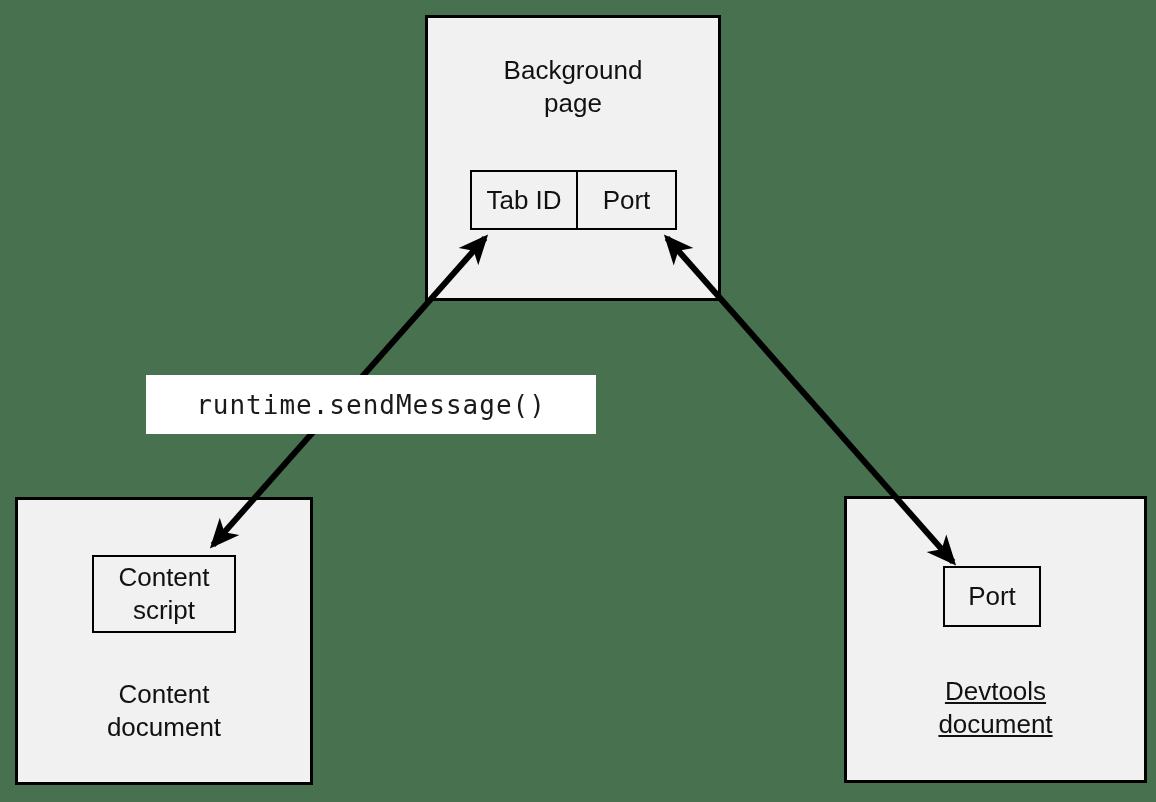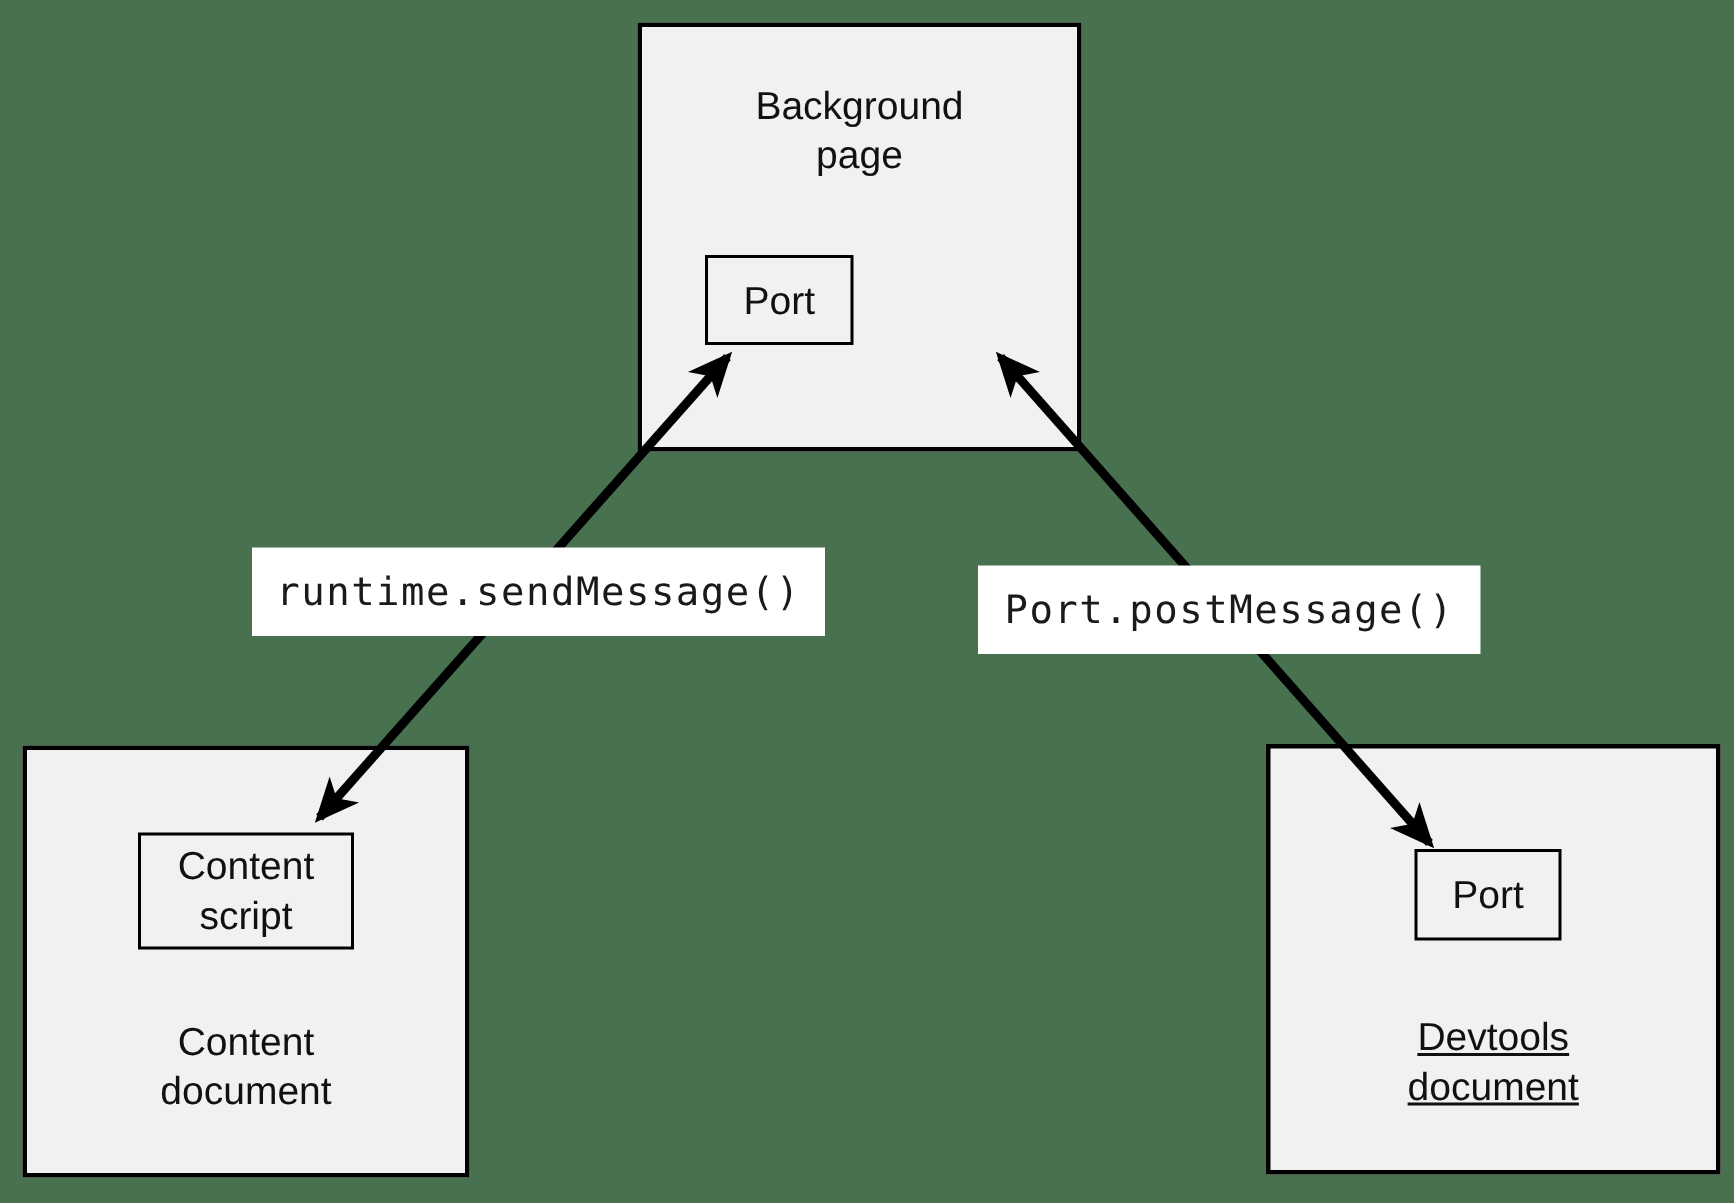--- a/index.html
+++ b/index.html
@@ -86,20 +86,21 @@
 </style>
 </head>
 <body>
 
 <div id="canvas">
 
   <div class="node" style="left:425px; top:15px; width:296px; height:286px;">
     <div class="node-title" style="top:36px;">Background
 page</div>
     <div class="compartment" style="left:42px; top:152px;">
+      <div class="cell" style="width:108px;">Tab ID</div>
       <div class="cell" style="width:99px;">Port</div>
     </div>
   </div>
 
   <div class="node" style="left:15px; top:497px; width:298px; height:288px;text-decoration:underline;">
     <div class="inner-box" style="left:74px; top:55px; width:144px; height:78px;">Content
 script</div>
     <div class="node-title" style="top:178px;">Content
 document</div>
   </div>
@@ -113,17 +114,16 @@
   <svg id="arrows" width="1156" height="802" viewBox="0 0 1156 802">
     <defs>
       <marker id="arrowhead" viewBox="0 0 10 10" refX="8.5" refY="5" markerWidth="5.2" markerHeight="5.2" orient="auto-start-reverse">
         <path d="M0.5,0.8 L10,5 L0.5,9.2 L3,5 Z" fill="#000000"></path>
       </marker>
     </defs>
     <line x1="213" y1="545" x2="485" y2="238" stroke="#000000" stroke-width="6" marker-start="url(#arrowhead)" marker-end="url(#arrowhead)"></line>
     <line x1="667" y1="238" x2="953" y2="562" stroke="#000000" stroke-width="6" marker-start="url(#arrowhead)" marker-end="url(#arrowhead)"></line>
   </svg>
 
-  <div class="edge-label" style="left:146px; top:365px; width:382px; height:59px;margin-left:22px;">runtime.sendMessage()</div>
+  <div class="edge-label" style="left:146px; top:375px; width:450px; height:59px;">runtime.sendMessage()</div>
 
-  <div class="edge-label" style="left:652px; top:377px; width:335px; height:59px;">Port.postMessage()</div>
 
 </div>
 
 </body></html>

